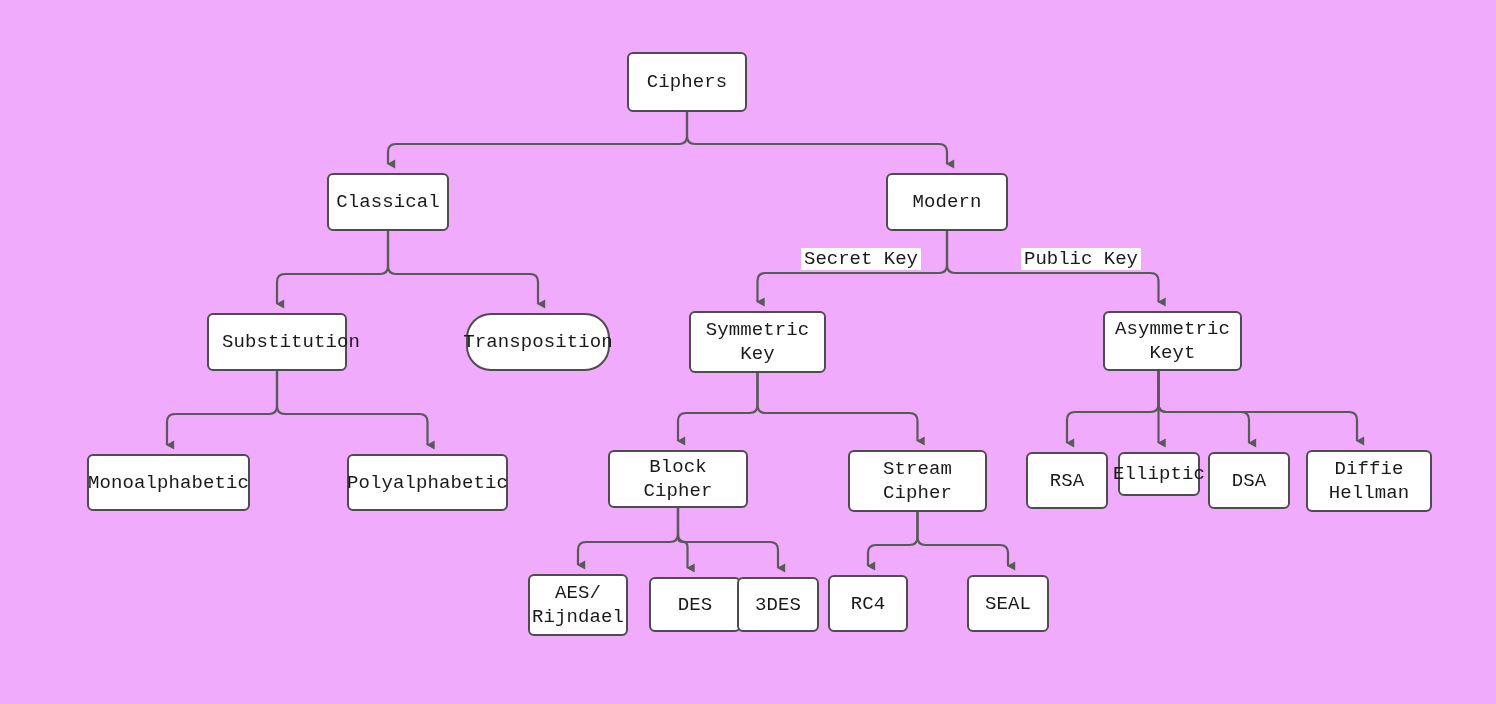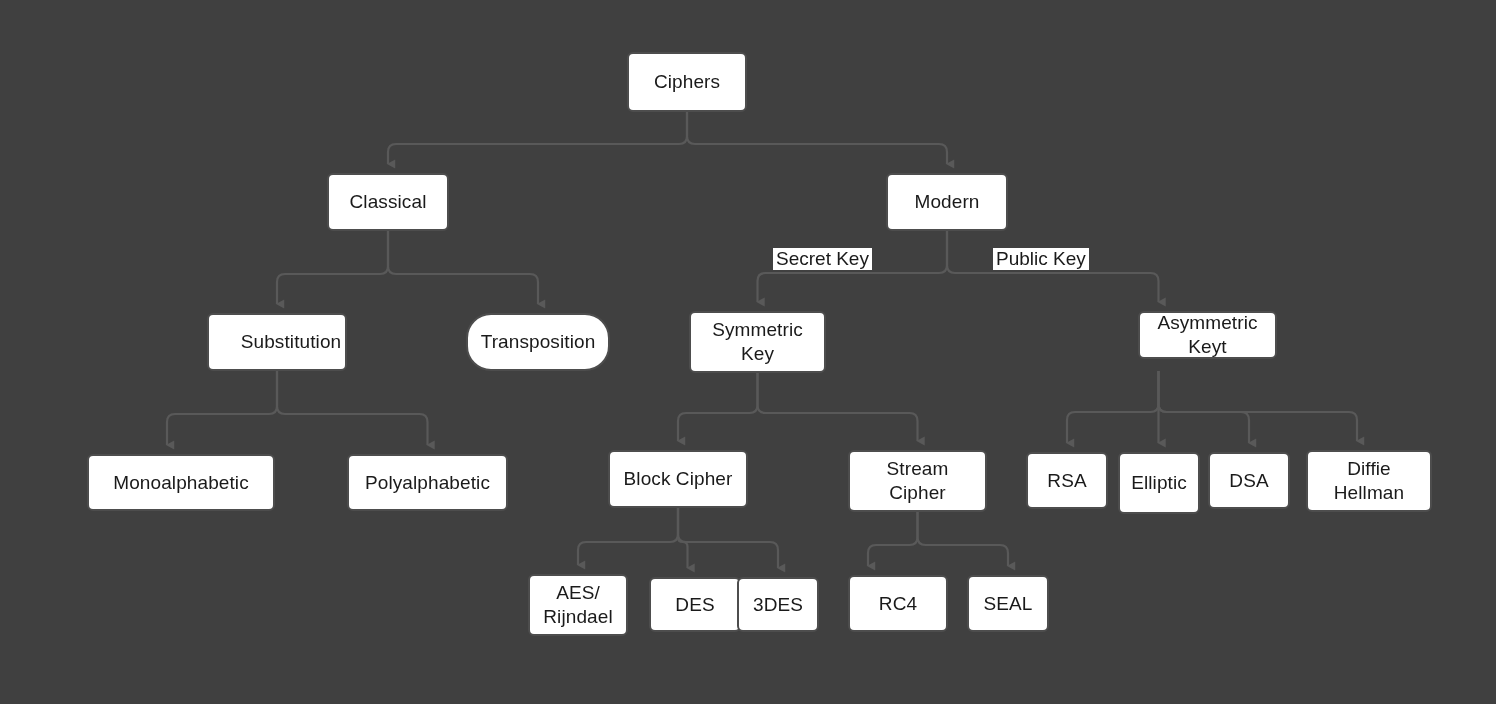--- a/index.html
+++ b/index.html
@@ -5,22 +5,22 @@
 <style>
   html, body {
     margin: 0;
     padding: 0;
     background: #ffffff;
   }
   #canvas {
     position: relative;
     width: 1496px;
     height: 704px;
-    background: #404040;
-    font-family: Liberation Sans, sans-serif;
+    background: #f0abfc;
+    font-family: Liberation Mono, monospace;
     overflow: hidden;
   }
   #edges {
     position: absolute;
     left: 0;
     top: 0;
     width: 1496px;
     height: 704px;
   }
   .node {
@@ -42,20 +42,21 @@
   }
   .edge-label {
     position: absolute;
     color: #1a1a1a;
     font-size: 19px;
     line-height: 22px;
     white-space: nowrap;
     background: #ffffff;
     padding: 0 3px;
     z-index: 3;
+    margin-left: 28px;
   }
 </style>
 </head>
 <body>
 
 <div id="canvas">
   <svg id="edges" viewBox="0 0 1496 704" xmlns="http://www.w3.org/2000/svg">
     <defs>
       <marker id="arrow" markerWidth="10" markerHeight="10" refX="5.2" refY="7.6" orient="auto" markerUnits="userSpaceOnUse">
         <path d="M0.6,0.4 L9.8,0.4 L5.2,8.6 Z" fill="#595959"></path>
@@ -84,36 +85,36 @@
       </g>
   </svg>
   <div id="node-layer">
       <div class="node" style="left: 627px; top: 52px; width: 120px; height: 60px;">Ciphers</div>
       <div class="node" style="left: 327px; top: 173px; width: 122px; height: 58px;">Classical</div>
       <div class="node" style="left: 886px; top: 173px; width: 122px; height: 58px;">Modern</div>
       <div class="node" style="left: 207px; top: 313px; width: 140px; height: 58px; padding-left: 28px;">Substitution</div>
       <div class="node" style="left: 466px; top: 313px; width: 144px; height: 58px; border-radius: 25px;">Transposition</div>
       <div class="node" style="left: 689px; top: 311px; width: 137px; height: 62px;">Symmetric
 Key</div>
-      <div class="node" style="left: 1138px; top: 311px; width: 139px; height: 48px;">Asymmetric
+      <div class="node" style="left: 1103px; top: 311px; width: 139px; height: 60px;">Asymmetric
 Keyt</div>
-      <div class="node" style="left: 87px; top: 454px; width: 188px; height: 57px;">Monoalphabetic</div>
+      <div class="node" style="left: 87px; top: 454px; width: 163px; height: 57px;">Monoalphabetic</div>
       <div class="node" style="left: 347px; top: 454px; width: 161px; height: 57px; text-align: center;">Polyalphabetic</div>
       <div class="node" style="left: 608px; top: 450px; width: 140px; height: 58px;">Block Cipher</div>
       <div class="node" style="left: 848px; top: 450px; width: 139px; height: 62px;">Stream
 Cipher</div>
       <div class="node" style="left: 1026px; top: 452px; width: 82px; height: 57px;">RSA</div>
-      <div class="node" style="left: 1118px; top: 452px; width: 82px; height: 62px;">Elliptic</div>
+      <div class="node" style="left: 1118px; top: 452px; width: 82px; height: 44px;">Elliptic</div>
       <div class="node" style="left: 1208px; top: 452px; width: 82px; height: 57px;">DSA</div>
       <div class="node" style="left: 1306px; top: 450px; width: 126px; height: 62px;">Diffie
 Hellman</div>
       <div class="node" style="left: 528px; top: 574px; width: 100px; height: 62px;">AES/
 Rijndael</div>
       <div class="node" style="left: 649px; top: 577px; width: 92px; height: 55px;">DES</div>
       <div class="node" style="left: 737px; top: 577px; width: 82px; height: 55px;">3DES</div>
-      <div class="node" style="left: 848px; top: 575px; width: 100px; height: 57px;">RC4</div>
+      <div class="node" style="left: 828px; top: 575px; width: 80px; height: 57px;">RC4</div>
       <div class="node" style="left: 967px; top: 575px; width: 82px; height: 57px;">SEAL</div>
     </div>
   <div id="label-layer">
       <span class="edge-label" style="left: 773px; top: 248px;">Secret Key</span>
       <span class="edge-label" style="left: 993px; top: 248px;">Public Key</span>
     </div>
 </div>
 
 </body></html>

